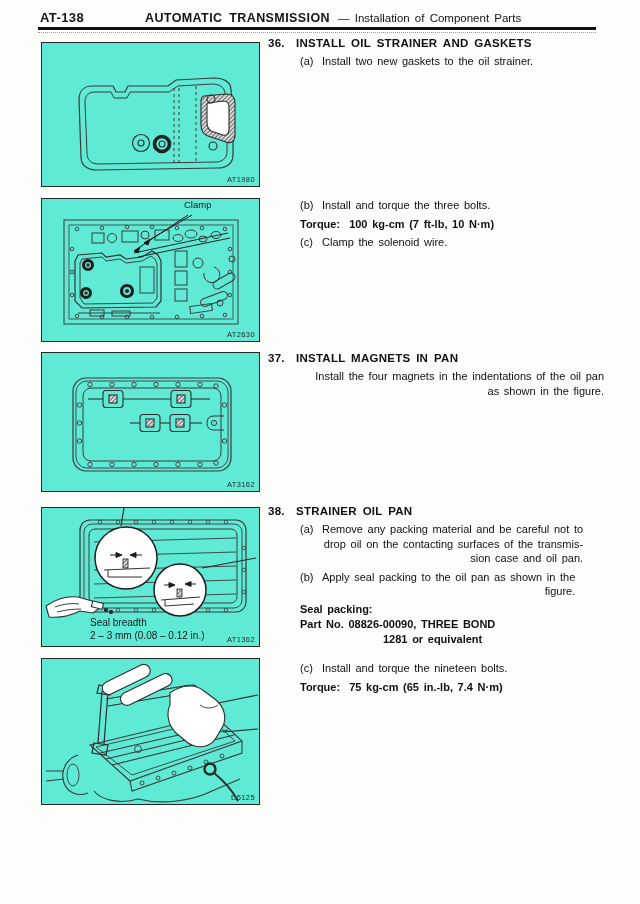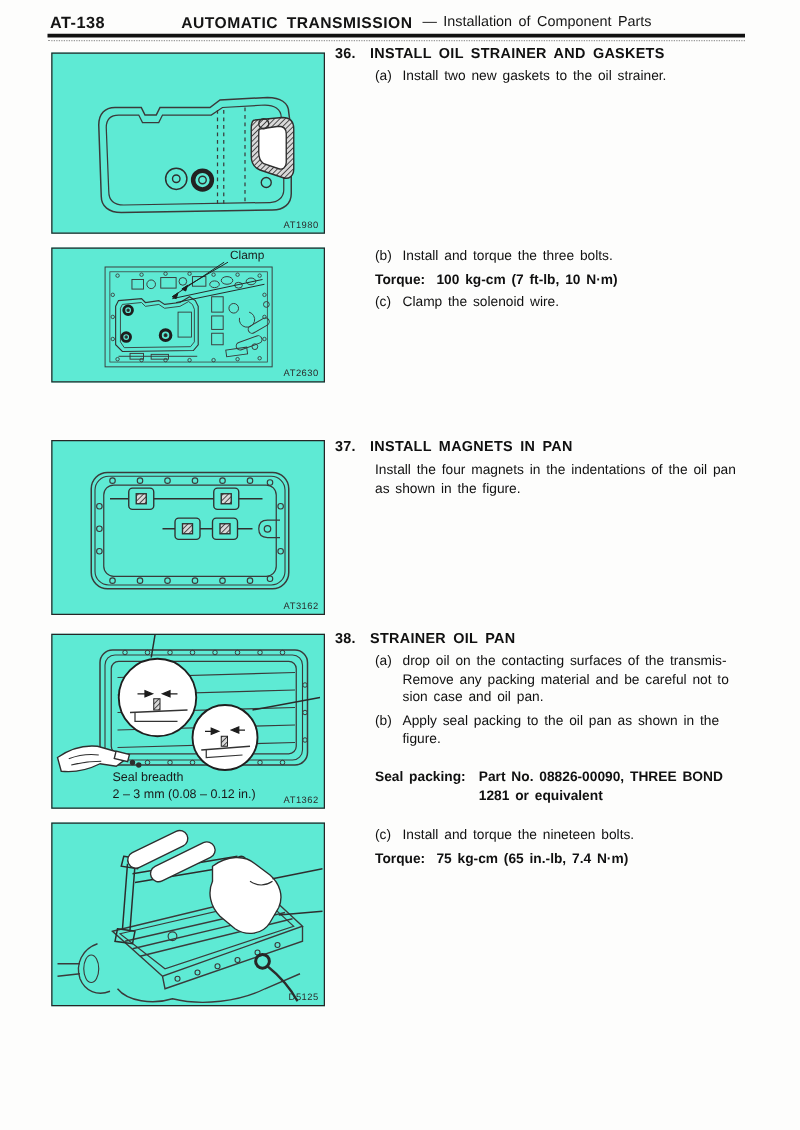--- a/index.html
+++ b/index.html
@@ -18,30 +18,30 @@
   .figbox svg{display:block;width:100%;height:100%;}
   .figcode{position:absolute;right:4px;bottom:2px;font-size:7.5px;letter-spacing:.4px;color:#2b2b2b;}
   .figlabel{position:absolute;font-size:9.5px;color:#1a1a1a;background:transparent;white-space:nowrap;}
 
   
   .step{position:absolute;left:268px;width:336px;font-size:11px;color:#101010;word-spacing:1.6px;}
   .step-title{display:flex;font-weight:bold;font-size:11.5px;letter-spacing:.25px;word-spacing:2.4px;}
   .step-num{width:28px;flex:none;}
   .item{display:flex;margin-left:32px;}
   .item-label{width:22px;flex:none;}
-  .lines div{white-space:nowrap;}
+  .lines div{white-space:nowrap;text-align:right;}
   .lh15{line-height:15px;}
   .lh145{line-height:14.5px;}
   .row18{line-height:18.5px;}
   .torque-row{margin-left:32px;font-weight:bold;line-height:18.5px;white-space:nowrap;}
   .torque-val{margin-left:9px;}
   .seal-row{margin-left:32px;font-weight:bold;display:flex;line-height:15px;white-space:nowrap;}
   .seal-label{width:83px;flex:none;}
   .seal-row2{margin-left:115px;font-weight:bold;line-height:15px;white-space:nowrap;}
-  .mt5{margin-top:5px;} .mt4{margin-top:4px;} .mt3{margin-top:16px;}
+  .mt5{margin-top:5px;} .mt4{margin-top:4px;} .mt3{margin-top:3px;flex-direction:column;}
 </style>
 </head>
 <body>
 
 <svg width="0" height="0" style="position:absolute">
   <defs>
     <pattern id="hatchA" width="4" height="4" patternUnits="userSpaceOnUse" patternTransform="rotate(45)">
       <rect width="4" height="4" fill="#ffffff"></rect>
       <line x1="0" y1="0" x2="0" y2="4" stroke="#4a4a4a" stroke-width="1.6"></line>
     </pattern>
@@ -78,21 +78,21 @@
         <circle cx="99" cy="100" r="3" stroke-width="1.1"></circle>
         <circle cx="120" cy="101" r="7.5" stroke-width="3.6" stroke="#222"></circle>
         <circle cx="120" cy="101" r="3" stroke-width="1.1"></circle>
         <circle cx="169" cy="56" r="4" stroke-width="1.1"></circle>
         <circle cx="171" cy="103" r="4" stroke-width="1.1"></circle>
       </g>
     </svg>
     <span class="figcode">AT1980</span>
   </div>
 
-  <div class="figbox" style="top:198px;height:108px;">
+  <div class="figbox" style="top:198px;height:144px;">
     <svg viewBox="0 0 217 138">
       <g fill="none" stroke="#3a3a3a" stroke-width="1">
         <rect x="22" y="19" width="174" height="104"></rect>
         <rect x="27" y="24" width="164" height="94" stroke-width=".8"></rect>
         <g stroke-width=".9">
           <circle cx="35" cy="28" r="1.8"></circle>
             <circle cx="60" cy="27" r="1.8"></circle>
             <circle cx="85" cy="26" r="1.8"></circle>
             <circle cx="110" cy="26" r="1.8"></circle>
             <circle cx="135" cy="27" r="1.8"></circle>
@@ -377,22 +377,22 @@
   </div>
 
   <div class="step" style="top:505px;">
     <div class="step-title">
       <span class="step-num">38.</span>
       <span>STRAINER OIL PAN</span>
     </div>
     <div class="item mt5 lh145">
       <span class="item-label">(a)</span>
       <span class="lines">
+        <div>Remove any packing material and be careful not to</div>
         <div>drop oil on the contacting surfaces of the transmis-</div>
-        <div>Remove any packing material and be careful not to</div>
         <div>sion case and oil pan.</div>
       </span>
     </div>
     <div class="item mt4 lh145">
       <span class="item-label">(b)</span>
       <span class="lines">
         <div>Apply seal packing to the oil pan as shown in the</div>
         <div>figure.</div>
       </span>
     </div>

